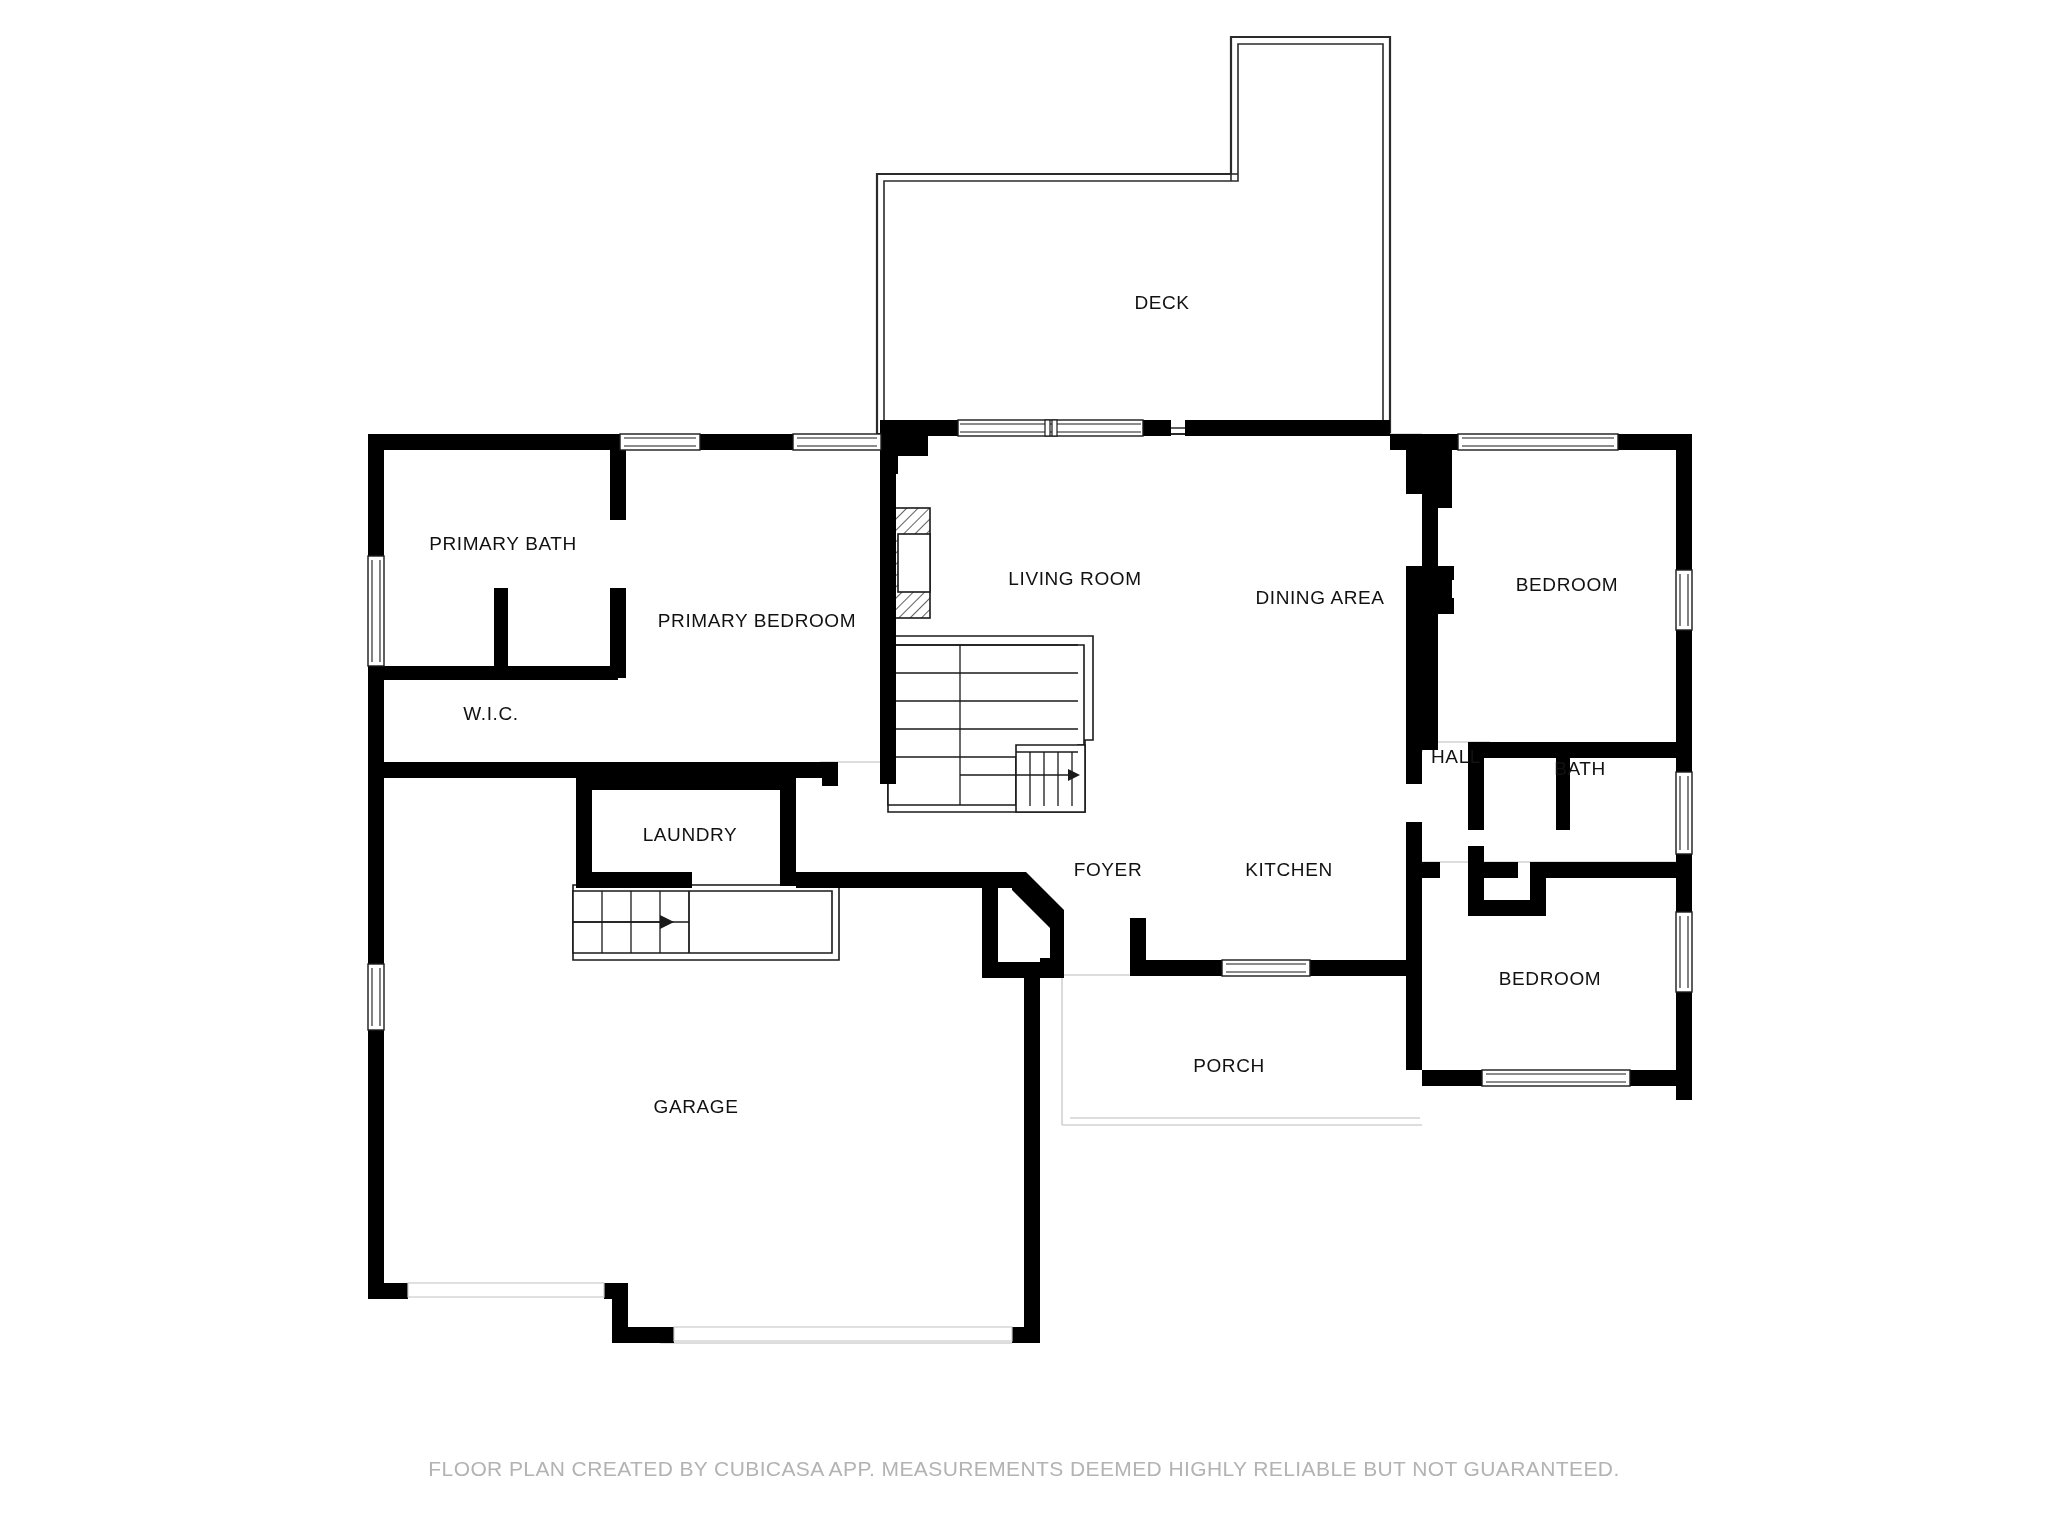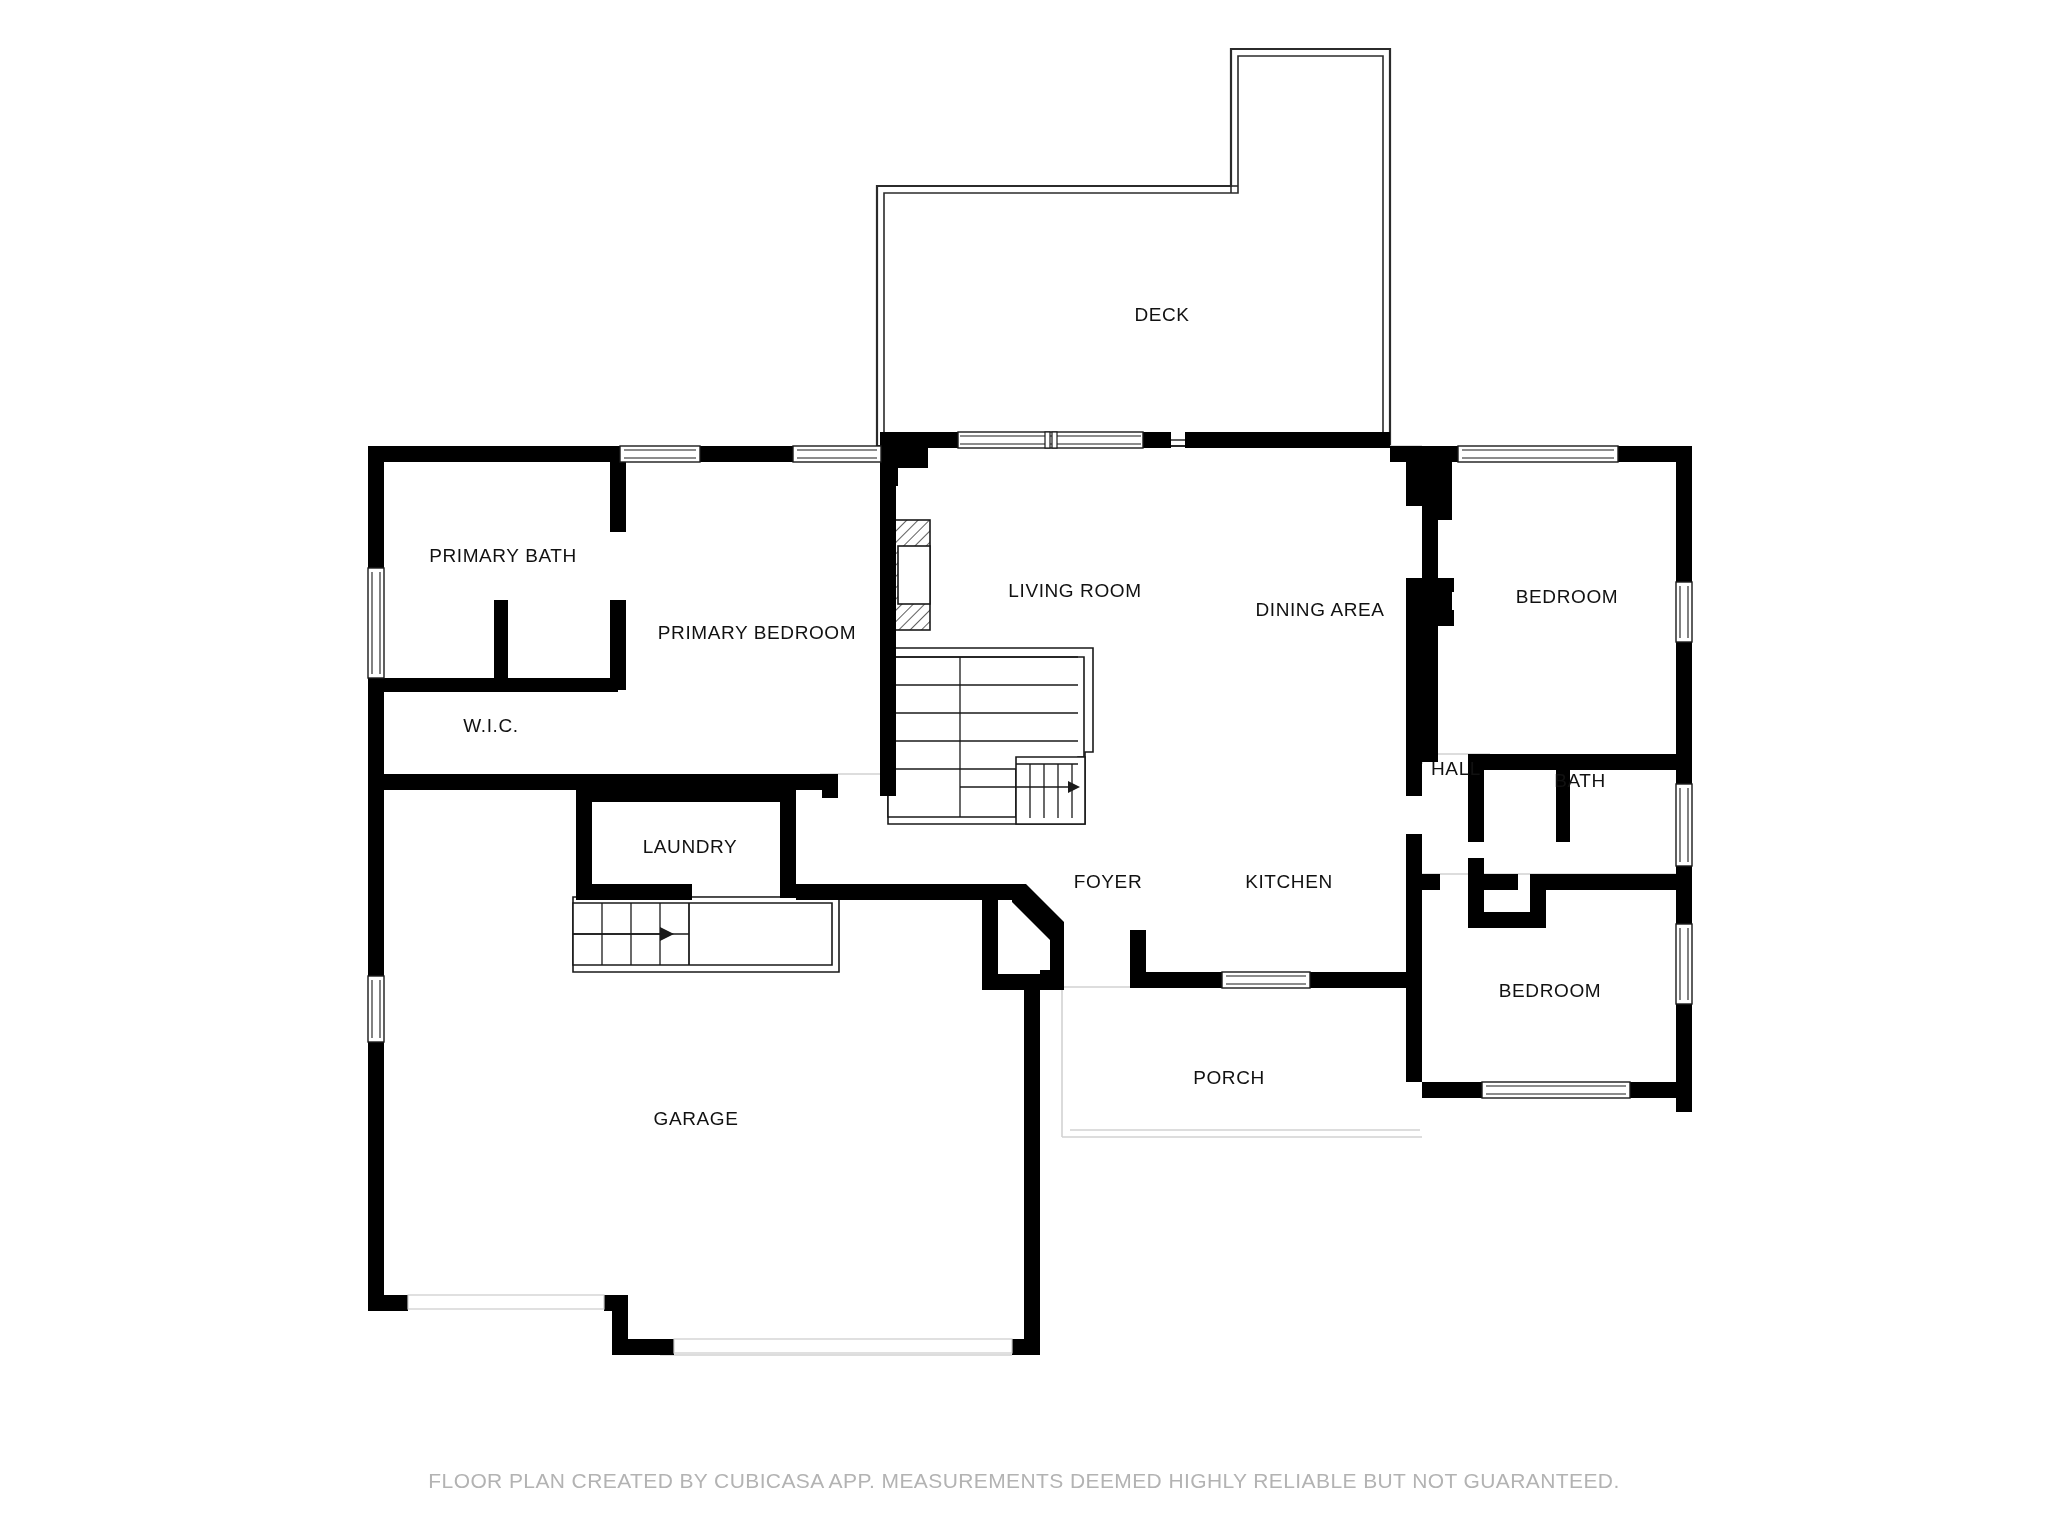--- a/index.html
+++ b/index.html
@@ -10,21 +10,21 @@
   body {
     width: 2048px;
     height: 1536px;
     font-family: "Liberation Sans", sans-serif;
     overflow: hidden;
     position: relative;
   }
   #floorplan-root {
     position: absolute;
     left: 0;
-    top: 12px;
+    top: 0;
     width: 2048px;
     height: 1296px;
     background: #be185d;
   }
   svg#plan-svg {
     display: block;
     width: 2048px;
     height: 1536px;
   }
   .room-label {

